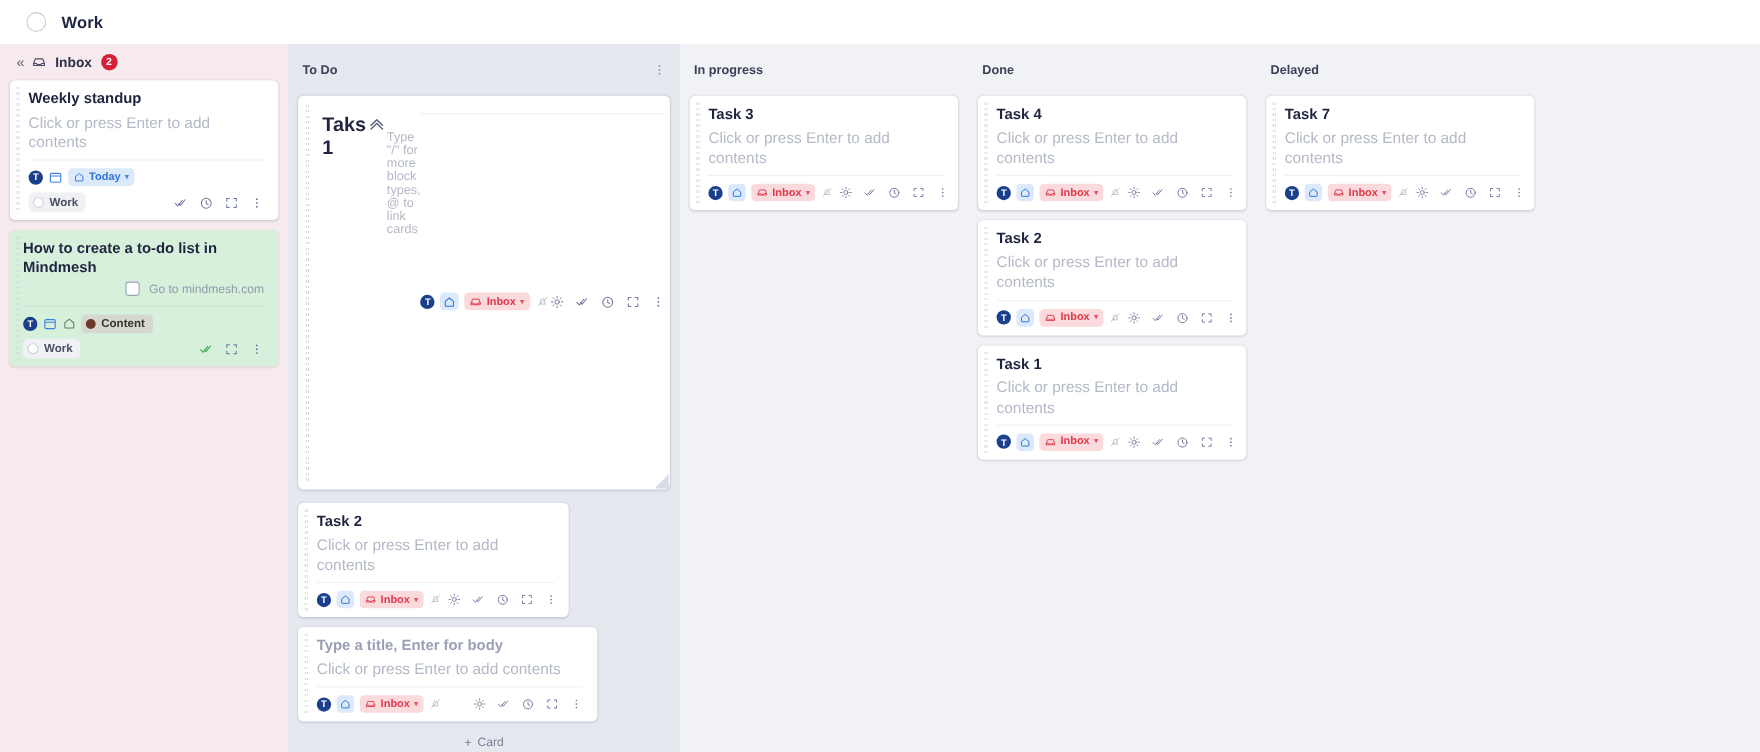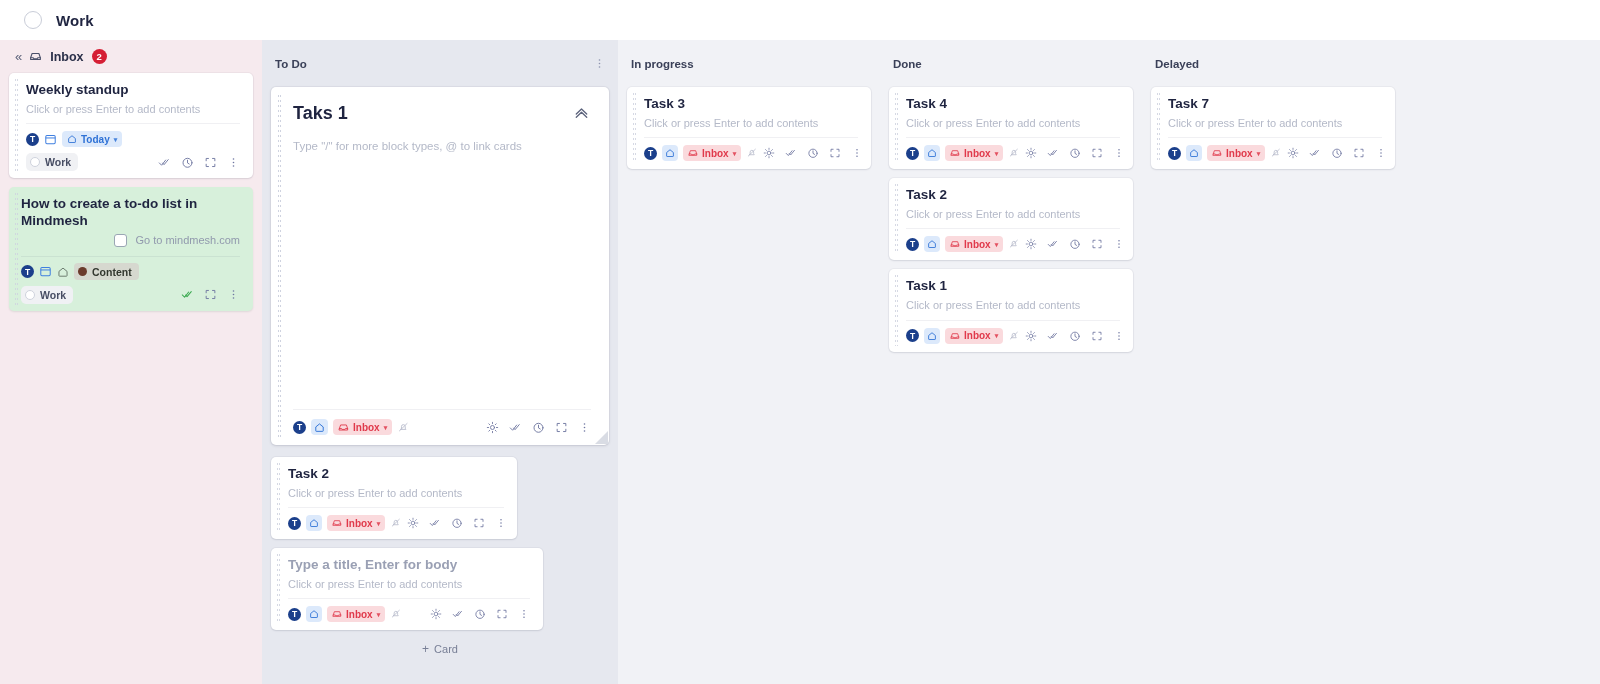--- a/index.html
+++ b/index.html
@@ -104,21 +104,21 @@
   }
   .card-title {
     font-size: 13.5px;
     font-weight: 700;
     line-height: 1.25;
     color: #1f2440;
     margin-bottom: 3px;
   }
   .card-title.placeholder { color: #9aa0b4; font-weight: 600; }
   .card-sub {
-    font-size: 11px;
+    font-size: 14px;
     color: #b4b9c8;
     margin-bottom: 7px;
     line-height: 1.3;
   }
   .divider {
     height: 1px;
     background: rgba(40,46,80,.07);
     margin: 5px 0 6px;
   }
 
@@ -205,21 +205,21 @@
   .col-title { font-size: 11.5px; font-weight: 700; color: #3a4058; }
   .col-menu { margin-left: auto; cursor: pointer; }
 
   
   .card-expanded {
     position: relative;
     background: #fff;
     border-radius: 5px;
     box-shadow: 0 1px 3px rgba(24,30,60,.13), 0 0 0 1px rgba(24,30,60,.04);
     height: 358px;
-    display: flex; flex-direction: column;
+    display: flex; flex-direction: row;
     padding: 16px 18px 0 22px;
     margin-bottom: 12px;
   }
   .card-expanded::before {
     content: "";
     position: absolute;
     left: 7px; top: 8px; bottom: 8px;
     width: 3px;
     background-image:
       repeating-linear-gradient(to bottom, #cfd3e0 0 2px, transparent 2px 5px),

